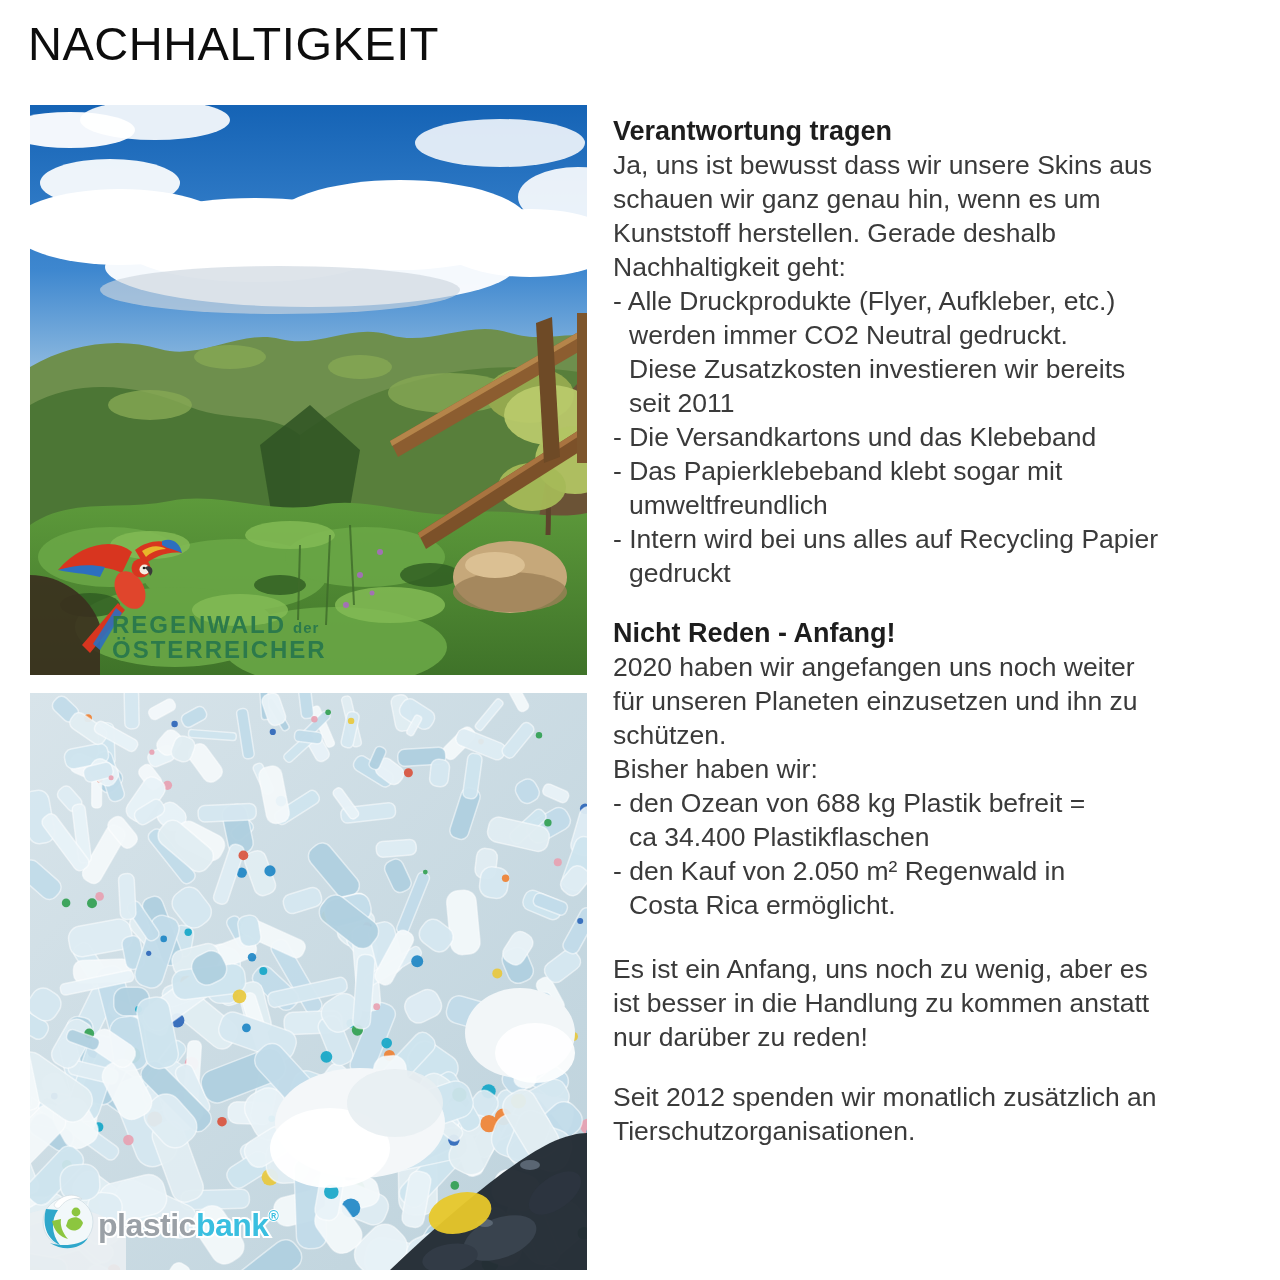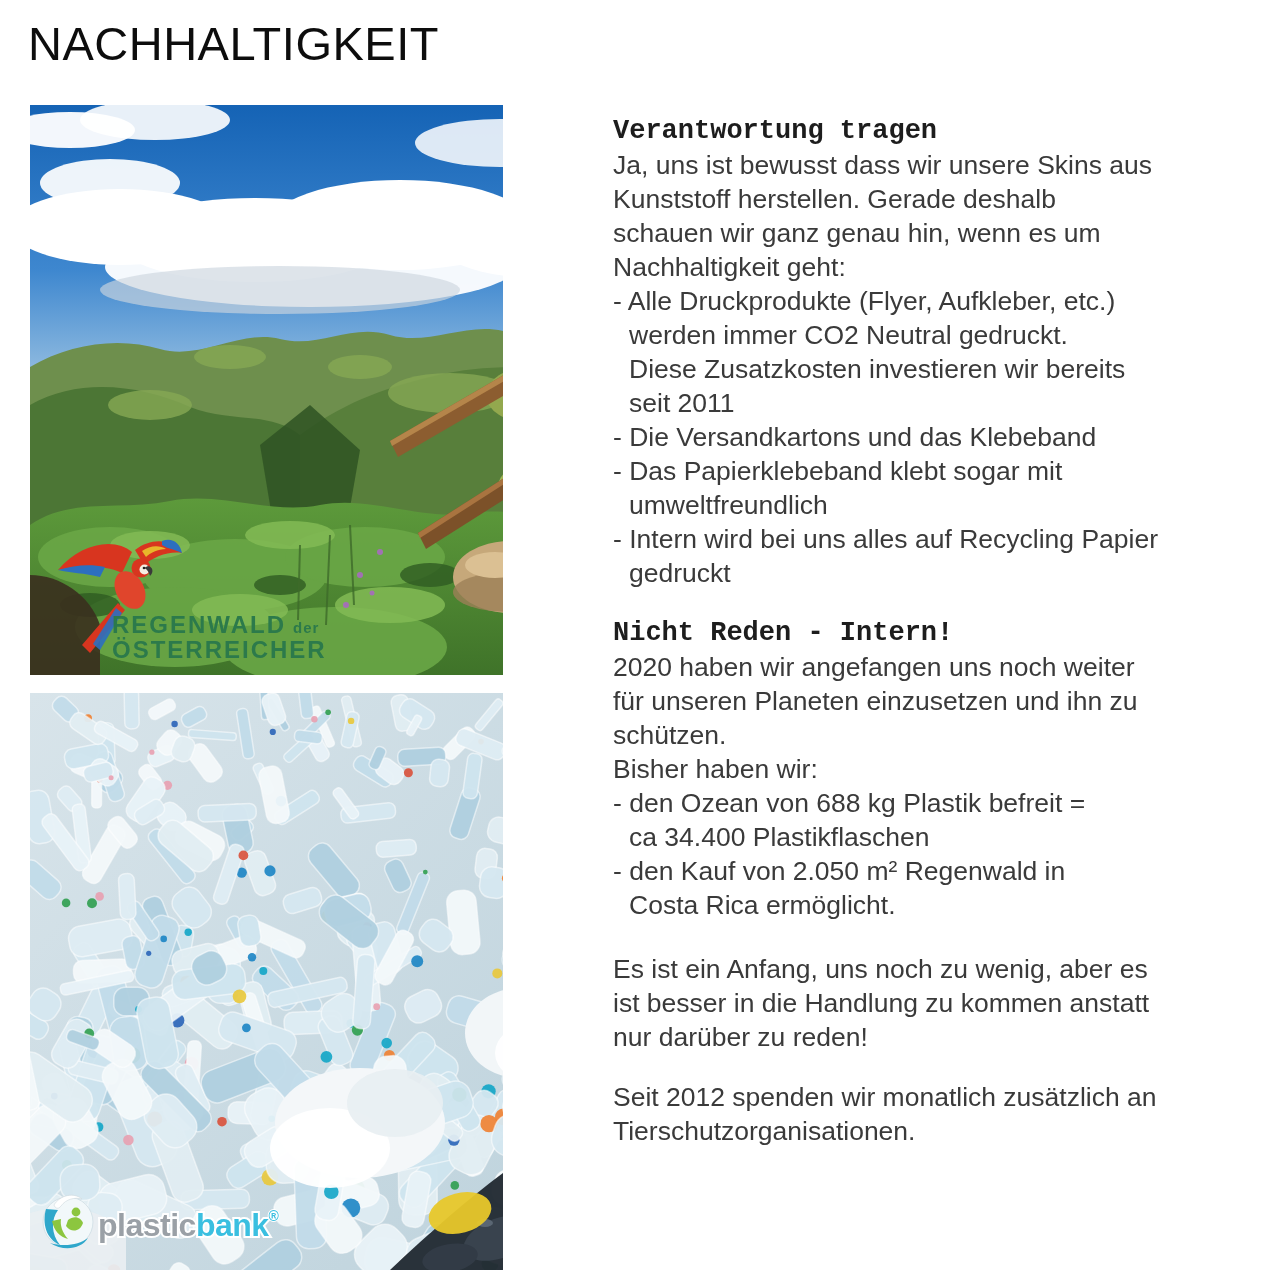--- a/index.html
+++ b/index.html
@@ -1,26 +1,26 @@
 <!DOCTYPE html>
 <html><head>
 <meta charset="utf-8">
 <style>
   html,body{margin:0;padding:0;background:#ffffff;}
   .canvas{position:relative;width:1280px;height:1280px;background:#ffffff;overflow:hidden;
           font-family:"Liberation Sans",sans-serif;}
   .page-title{position:absolute;left:28px;top:16px;font-size:47px;font-weight:400;
               color:#0d0d0d;letter-spacing:0.5px;white-space:nowrap;}
-  .photo{position:absolute;left:30px;width:473px;overflow:hidden;background:#dfe8ee;}
+  .photo{position:absolute;left:30px;width:557px;overflow:hidden;background:#dfe8ee;}
   .photo-rainforest{top:105px;height:570px;}
   .photo-plastic{top:693px;height:577px;}
   .photo svg{display:block;}
   .right-col{position:absolute;left:613px;top:114px;width:655px;}
   .section{margin-bottom:26px;}
-  .sec-heading{font-size:27px;line-height:34px;font-weight:700;color:#1d1d1d;white-space:nowrap;font-family:Liberation Mono, monospace;}
+  .sec-heading{font-size:27px;line-height:34px;font-weight:700;color:#1d1d1d;white-space:nowrap;}
   .line{font-size:26.5px;line-height:34px;color:#3a3a3a;white-space:nowrap;}
   .line.ind{padding-left:16px;}
   .line.gap{height:30px;}
 </style>
 </head>
 <body>
 
 <div class="canvas">
 
   <div class="page-title">NACHHALTIGKEIT</div>
@@ -564,36 +564,36 @@
         <tspan fill="#9aa0a6">plastic</tspan><tspan fill="#3abfe0">bank</tspan><tspan dy="-15" font-size="14" stroke-width="2" fill="#3abfe0">®</tspan>
       </text>
     </svg>
   </div>
 
   <div class="right-col">
     <div class="section">
       <div class="sec-heading">Verantwortung tragen</div>
       <div>
           <div class="line">Ja, uns ist bewusst dass wir unsere Skins aus</div>
+          <div class="line">schauen wir ganz genau hin, wenn es um</div>
           <div class="line">Kunststoff herstellen. Gerade deshalb</div>
-          <div class="line">schauen wir ganz genau hin, wenn es um</div>
           <div class="line">Nachhaltigkeit geht:</div>
           <div class="line">- Alle Druckprodukte (Flyer, Aufkleber, etc.)</div>
           <div class="line ind">werden immer CO2 Neutral gedruckt.</div>
           <div class="line ind">Diese Zusatzkosten investieren wir bereits</div>
           <div class="line ind">seit 2011</div>
           <div class="line">- Die Versandkartons und das Klebeband</div>
           <div class="line">- Das Papierklebeband klebt sogar mit</div>
           <div class="line ind">umweltfreundlich</div>
           <div class="line">- Intern wird bei uns alles auf Recycling Papier</div>
           <div class="line ind">gedruckt</div>
         </div>
     </div>
     <div class="section">
-      <div class="sec-heading">Nicht Reden - Intern!</div>
+      <div class="sec-heading">Nicht Reden - Anfang!</div>
       <div>
           <div class="line">2020 haben wir angefangen uns noch weiter</div>
           <div class="line">für unseren Planeten einzusetzen und ihn zu</div>
           <div class="line">schützen.</div>
           <div class="line">Bisher haben wir:</div>
           <div class="line">- den Ozean von 688 kg Plastik befreit =</div>
           <div class="line ind">ca 34.400 Plastikflaschen</div>
           <div class="line">- den Kauf von 2.050 m² Regenwald in</div>
           <div class="line ind">Costa Rica ermöglicht.</div>
           <div class="line gap"></div>

